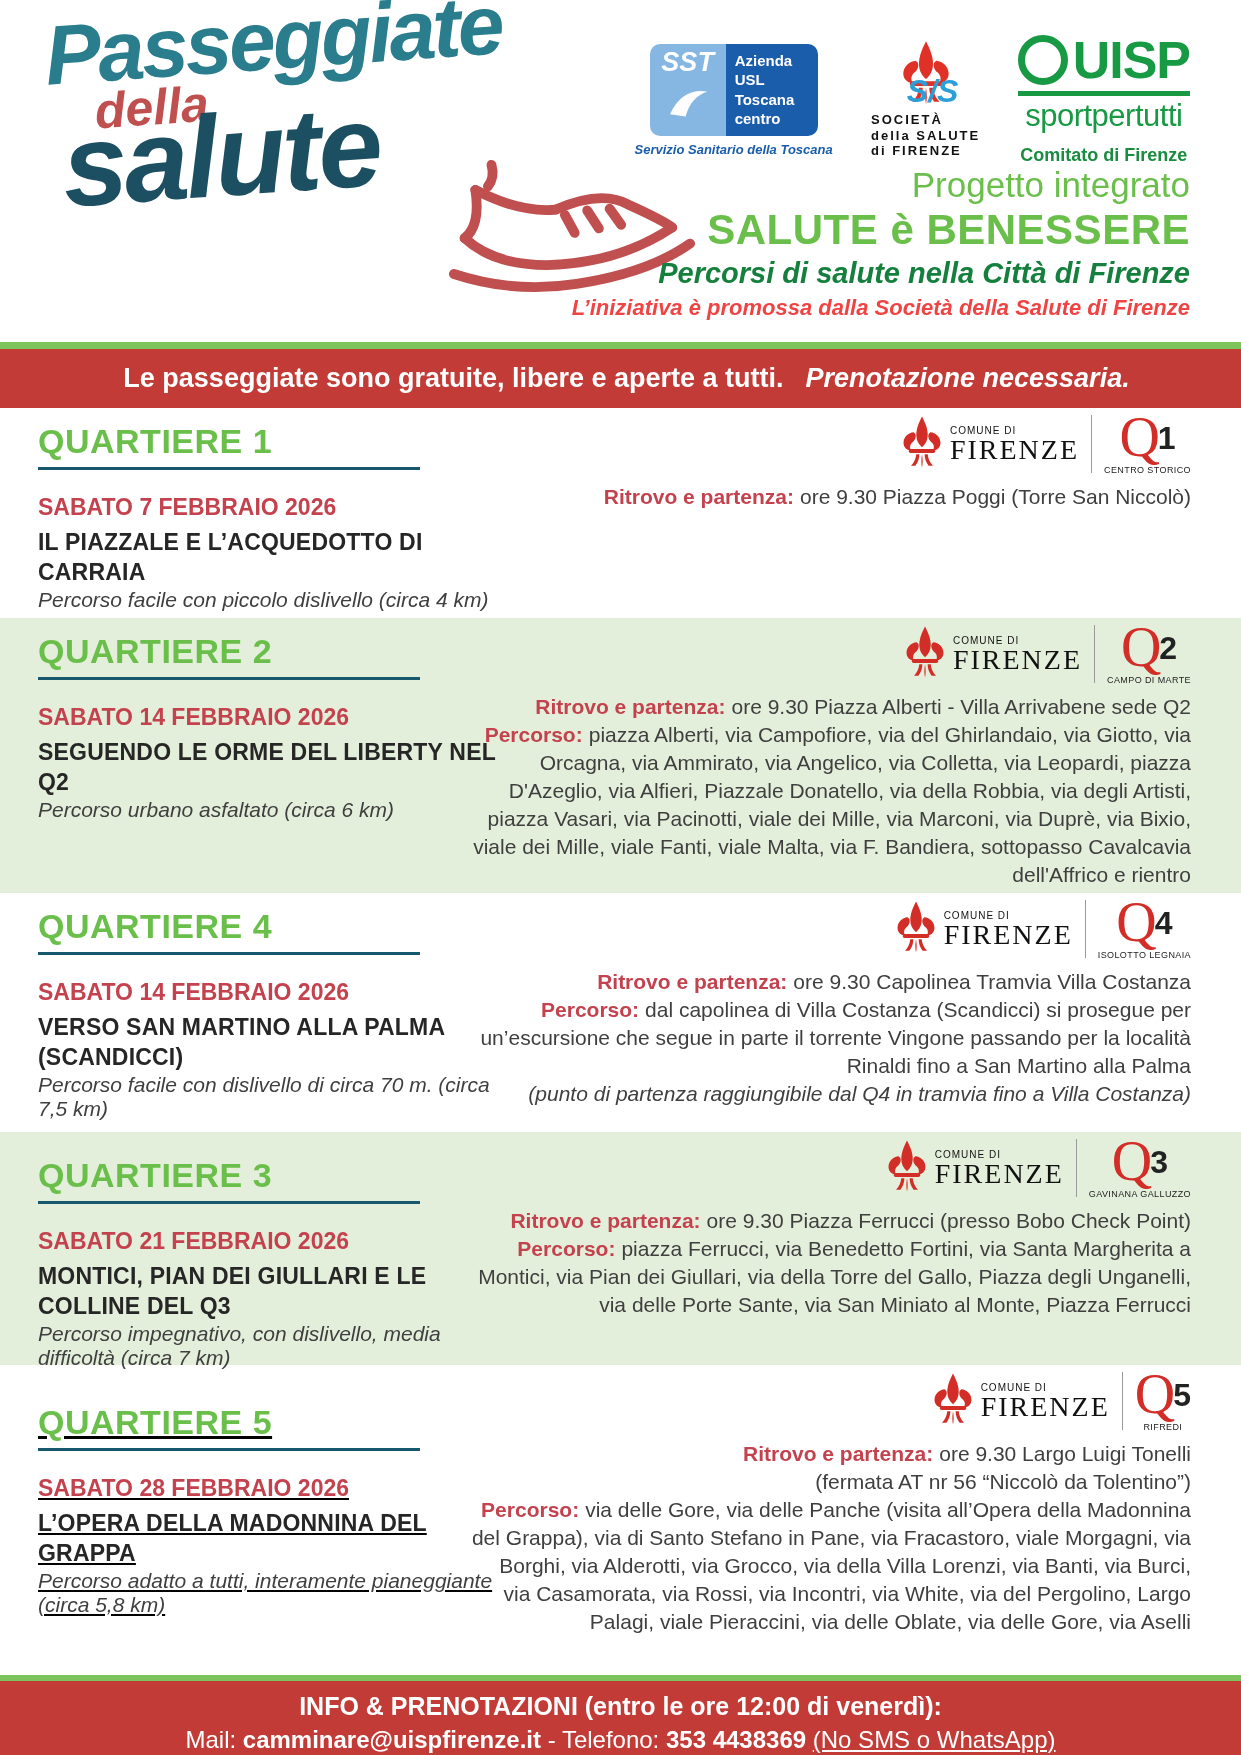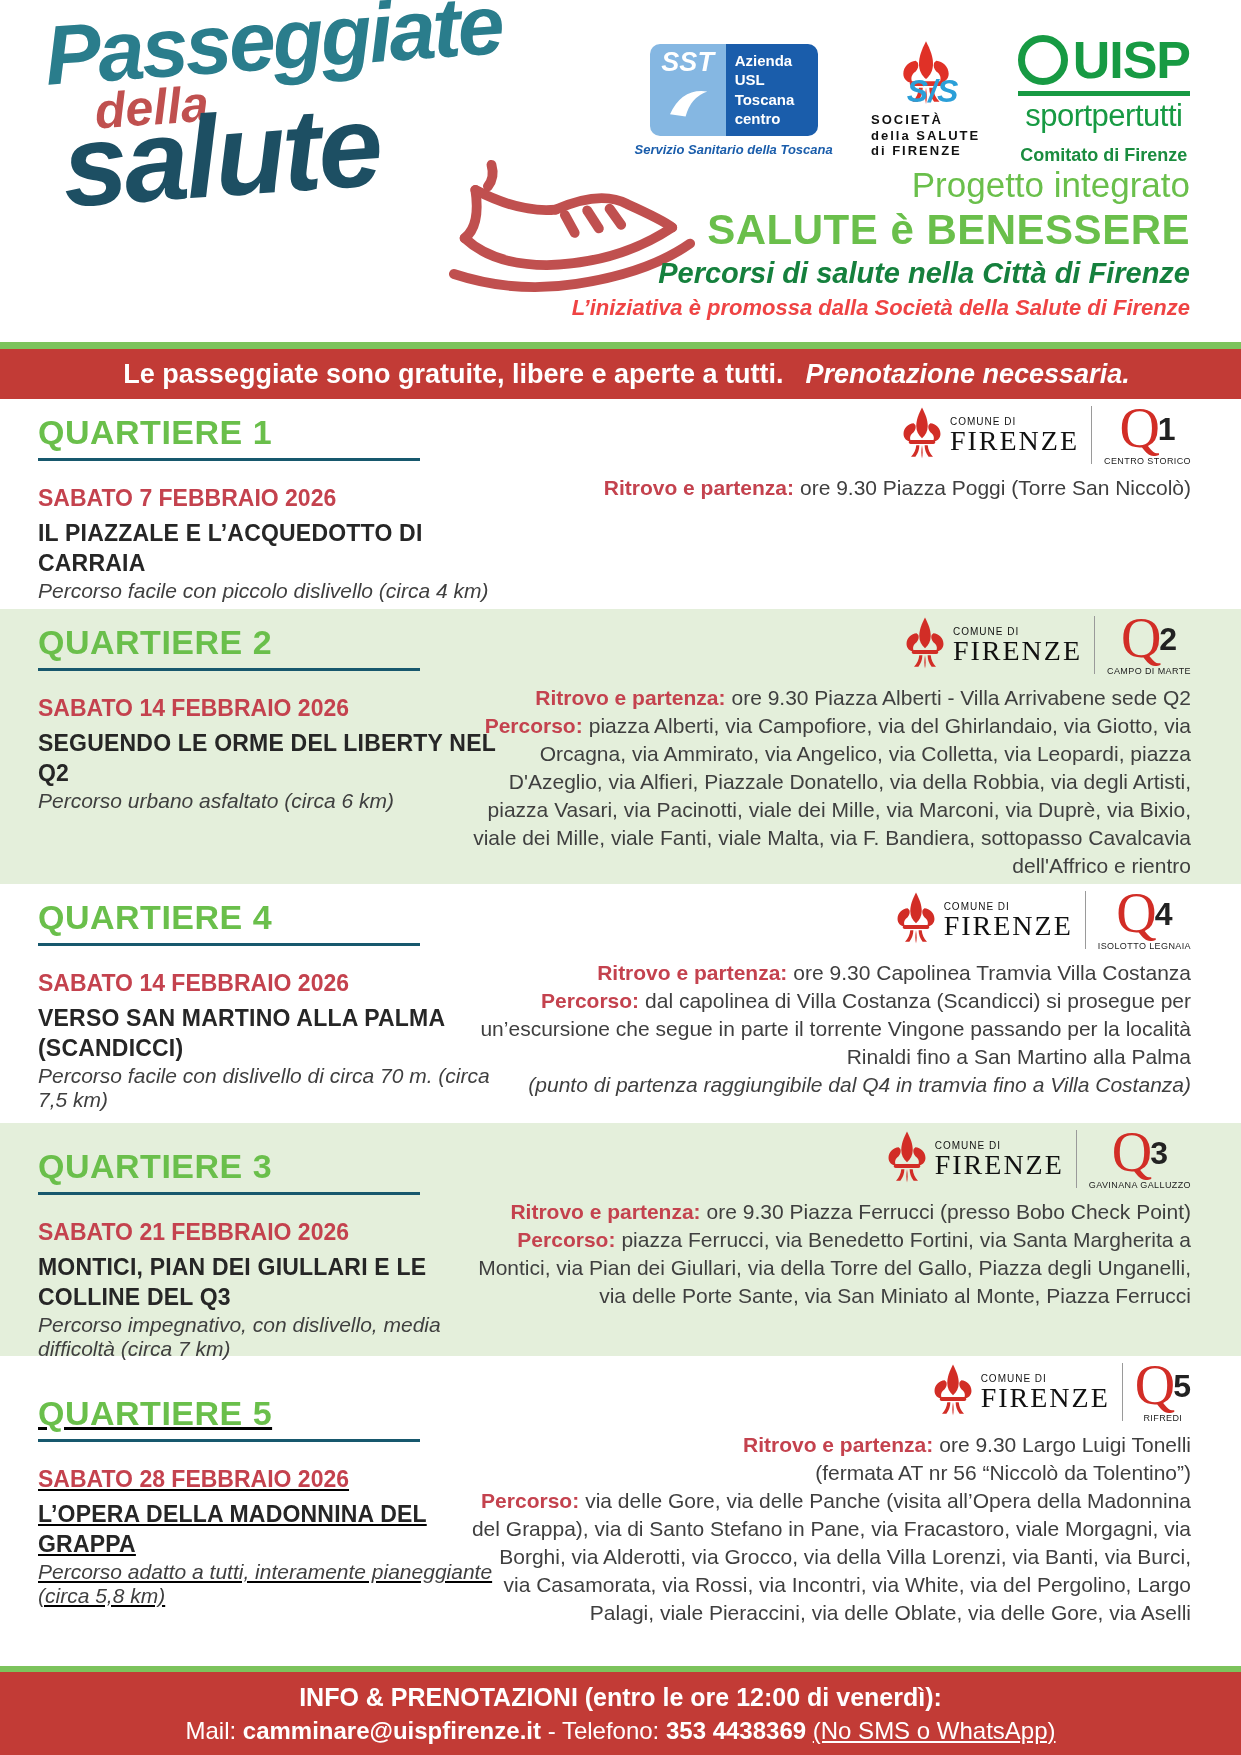--- a/index.html
+++ b/index.html
@@ -44,21 +44,21 @@
   .uisp-caption { font-size: 18px; color: #1a8c3f; font-weight: bold; margin-top: 12px; }
 
   .project { position: absolute; top: 166px; right: 51px; text-align: right; }
   .pj1 { font-size: 35px; color: #6abf4b; line-height: 1.1; }
   .pj2 { font-size: 42px; color: #6abf4b; font-weight: bold; letter-spacing: 0.5px; margin-top: 2px; line-height: 1.1; }
   .pj3 { font-size: 29px; color: #15803d; font-weight: bold; font-style: italic; margin-top: 4px; line-height: 1.15; }
   .pj4 { font-size: 22px; color: #ef4444; font-weight: bold; font-style: italic; margin-top: 5px; line-height: 1.15; }
 
   
   .bar-green { height: 7px; background: #7cc35c; }
-  .banner { height: 50px; background: #c23b36; color: #fff; display: flex; align-items: center; justify-content: center; gap: 22px;
+  .banner { height: 59px; background: #c23b36; color: #fff; display: flex; align-items: center; justify-content: center; gap: 22px;
             font-size: 27px; font-weight: bold; padding-left: 12px; }
   .banner .b2 { font-style: italic; }
 
   
   .sec { position: relative; }
   .sec-q1 { height: 210px; }
   .sec-q2 { height: 275px; }
   .sec-q4 { height: 239px; }
   .sec-q3 { height: 233px; }
   .sec-q5 { height: 310px; }

